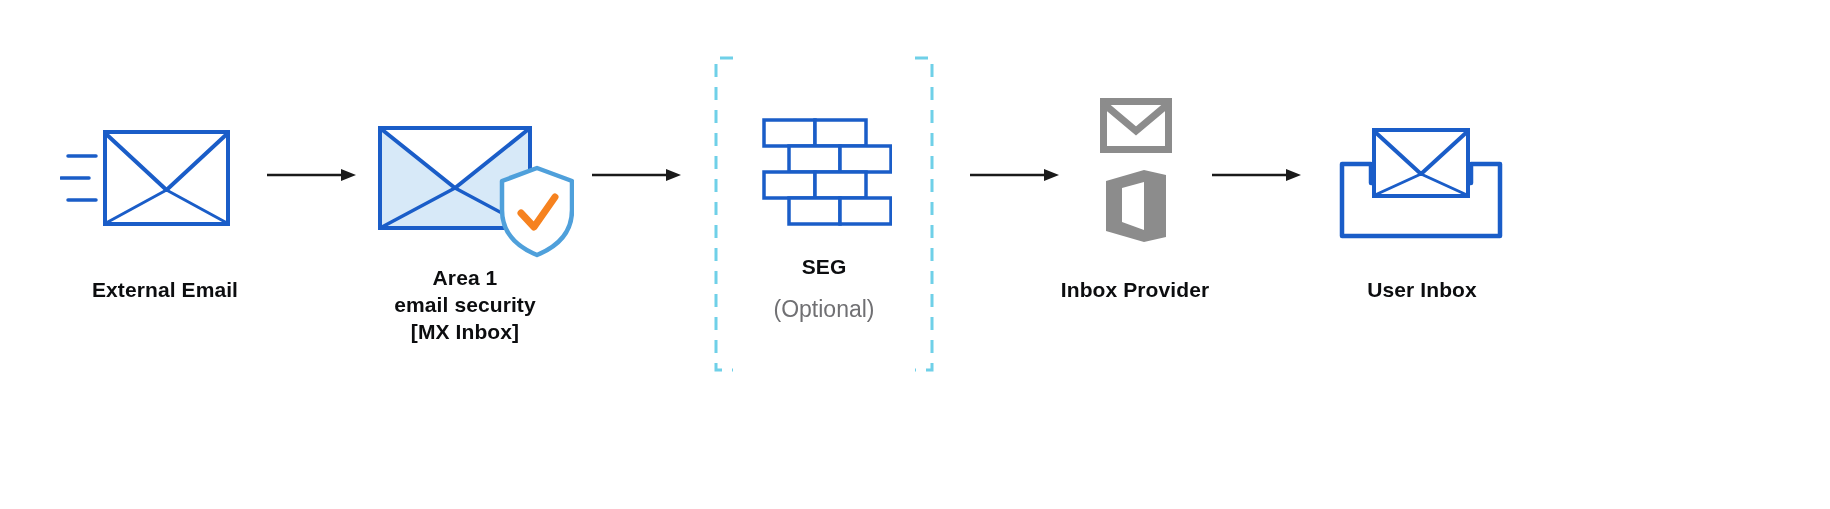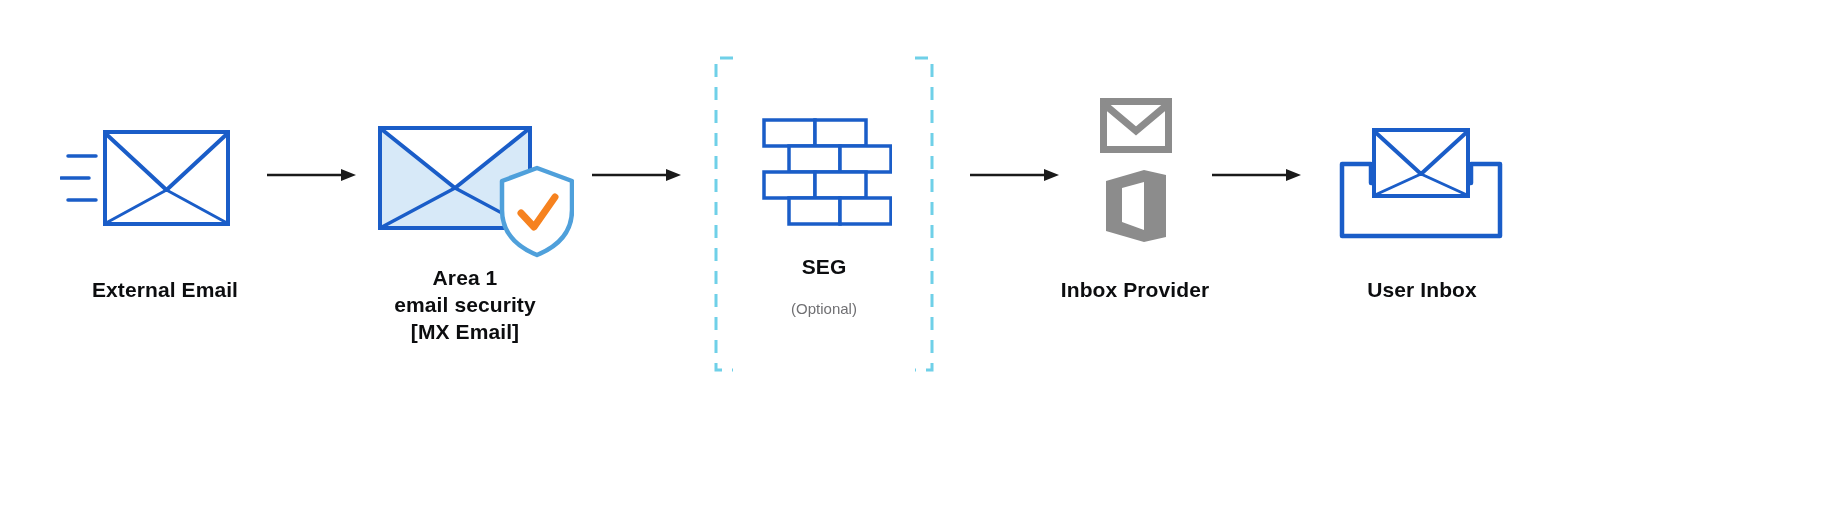--- a/index.html
+++ b/index.html
@@ -21,21 +21,21 @@
     font-weight: 700;
     font-size: 21px;
     color: var(--text, #0c0d0f);
     letter-spacing: 0.1px;
     line-height: 27px;
   }
   .sublabel {
     position: absolute;
     text-align: center;
     font-weight: 400;
-    font-size: 15px;
+    font-size: 23px;
     color: var(--muted-text, #707073);
     line-height: 20px;
   }
 
   
   .st-blue   { stroke: var(--primary-blue, #1a5dc8); }
   .st-lblue  { stroke: var(--shield-blue, #4fa0db); }
   .st-cyan   { stroke: var(--dashed-cyan, #6fd0e8); }
   .st-orange { stroke: var(--check-orange, #f6821f); }
   .st-gray   { stroke: var(--provider-gray, #8c8c8c); }
@@ -77,21 +77,21 @@
       <polygon points="2,2 152,2 77,62" class="f-white st-blue" stroke-width="4" stroke-linejoin="round"></polygon>
     </g>
     <g transform="translate(124,42)">
       <path d="M35,0 L70,13 V42 C70,64 57,78 35,87 C13,78 0,64 0,42 V13 Z" class="f-white st-lblue" stroke-width="4.5" stroke-linejoin="round"></path>
       <path d="M19,45 L32,59 L53,29" class="f-none st-orange" stroke-width="7" stroke-linecap="round" stroke-linejoin="round"></path>
     </g>
   </svg>
   <div class="label" style="left:350px; top:264px; width:230px;">
     <div>Area 1</div>
     <div>email security</div>
-    <div>[MX Email]</div>
+    <div>[MX Inbox]</div>
   </div>
 
   <svg class="abs" style="left:592px; top:167px;" width="90" height="16" viewBox="0 0 90 16">
     <line x1="0" y1="8" x2="74" y2="8" class="arrow-line" stroke-width="2.6"></line>
     <polygon points="74,2 89,8 74,14" class="arrow-head"></polygon>
   </svg>
 
   <svg class="abs" style="left:714px; top:56px;" width="220" height="316" viewBox="0 0 220 316">
     <path d="M19,2 H2 V314 H19" class="f-none st-cyan" stroke-width="3" stroke-dasharray="13 10"></path>
     <path d="M201,2 H218 V314 H201" class="f-none st-cyan" stroke-width="3" stroke-dasharray="13 10"></path>

